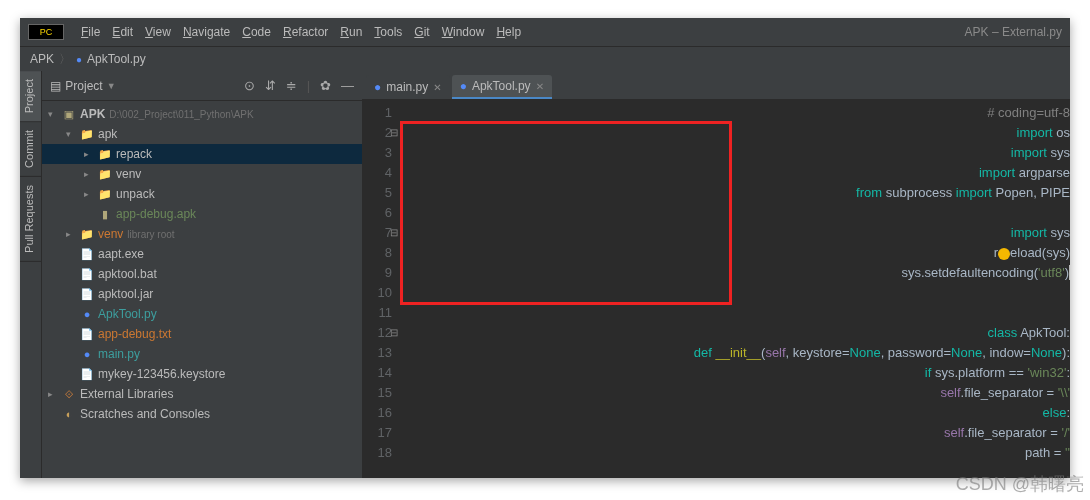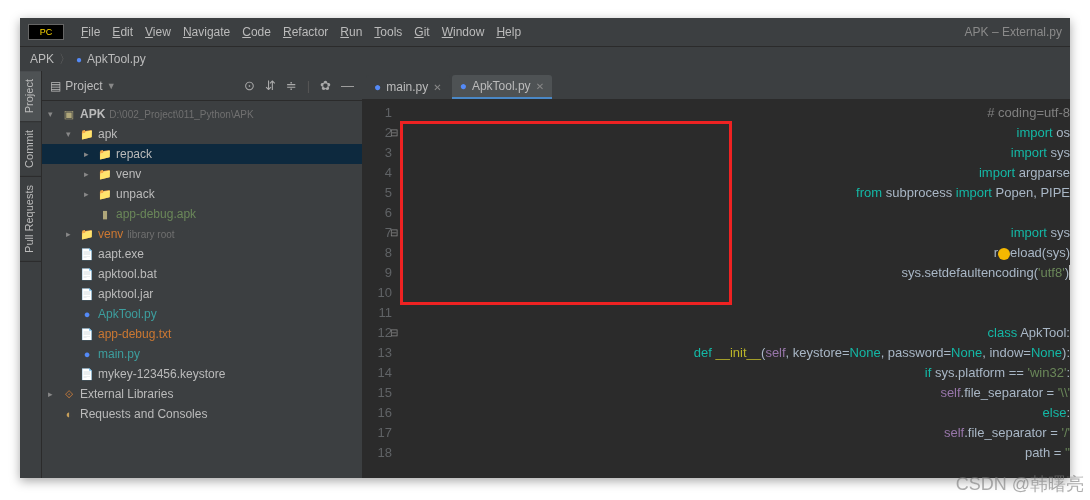--- a/index.html
+++ b/index.html
@@ -180,21 +180,21 @@
             </div>
           </div>
         <div class="node" style="--ind:6px">
           <span class="arrow">▸</span>
           <span class="ficon" style="color:#c87c3c;">⟐</span>
           <span>External Libraries</span>
         </div>
         <div class="node" style="--ind:6px">
           <span class="arrow"></span>
           <span class="ficon" style="color:#c8a05a;">◐</span>
-          <span>Requests and Consoles</span>
+          <span>Scratches and Consoles</span>
         </div>
       </div>
     </div>
     <div class="editor">
       <div class="edtabs" id="edtabs">
           <div class="edtab">
             <span class="py-i">●</span>
             <span>main.py</span>
             <span class="cls">✕</span>
           </div>

